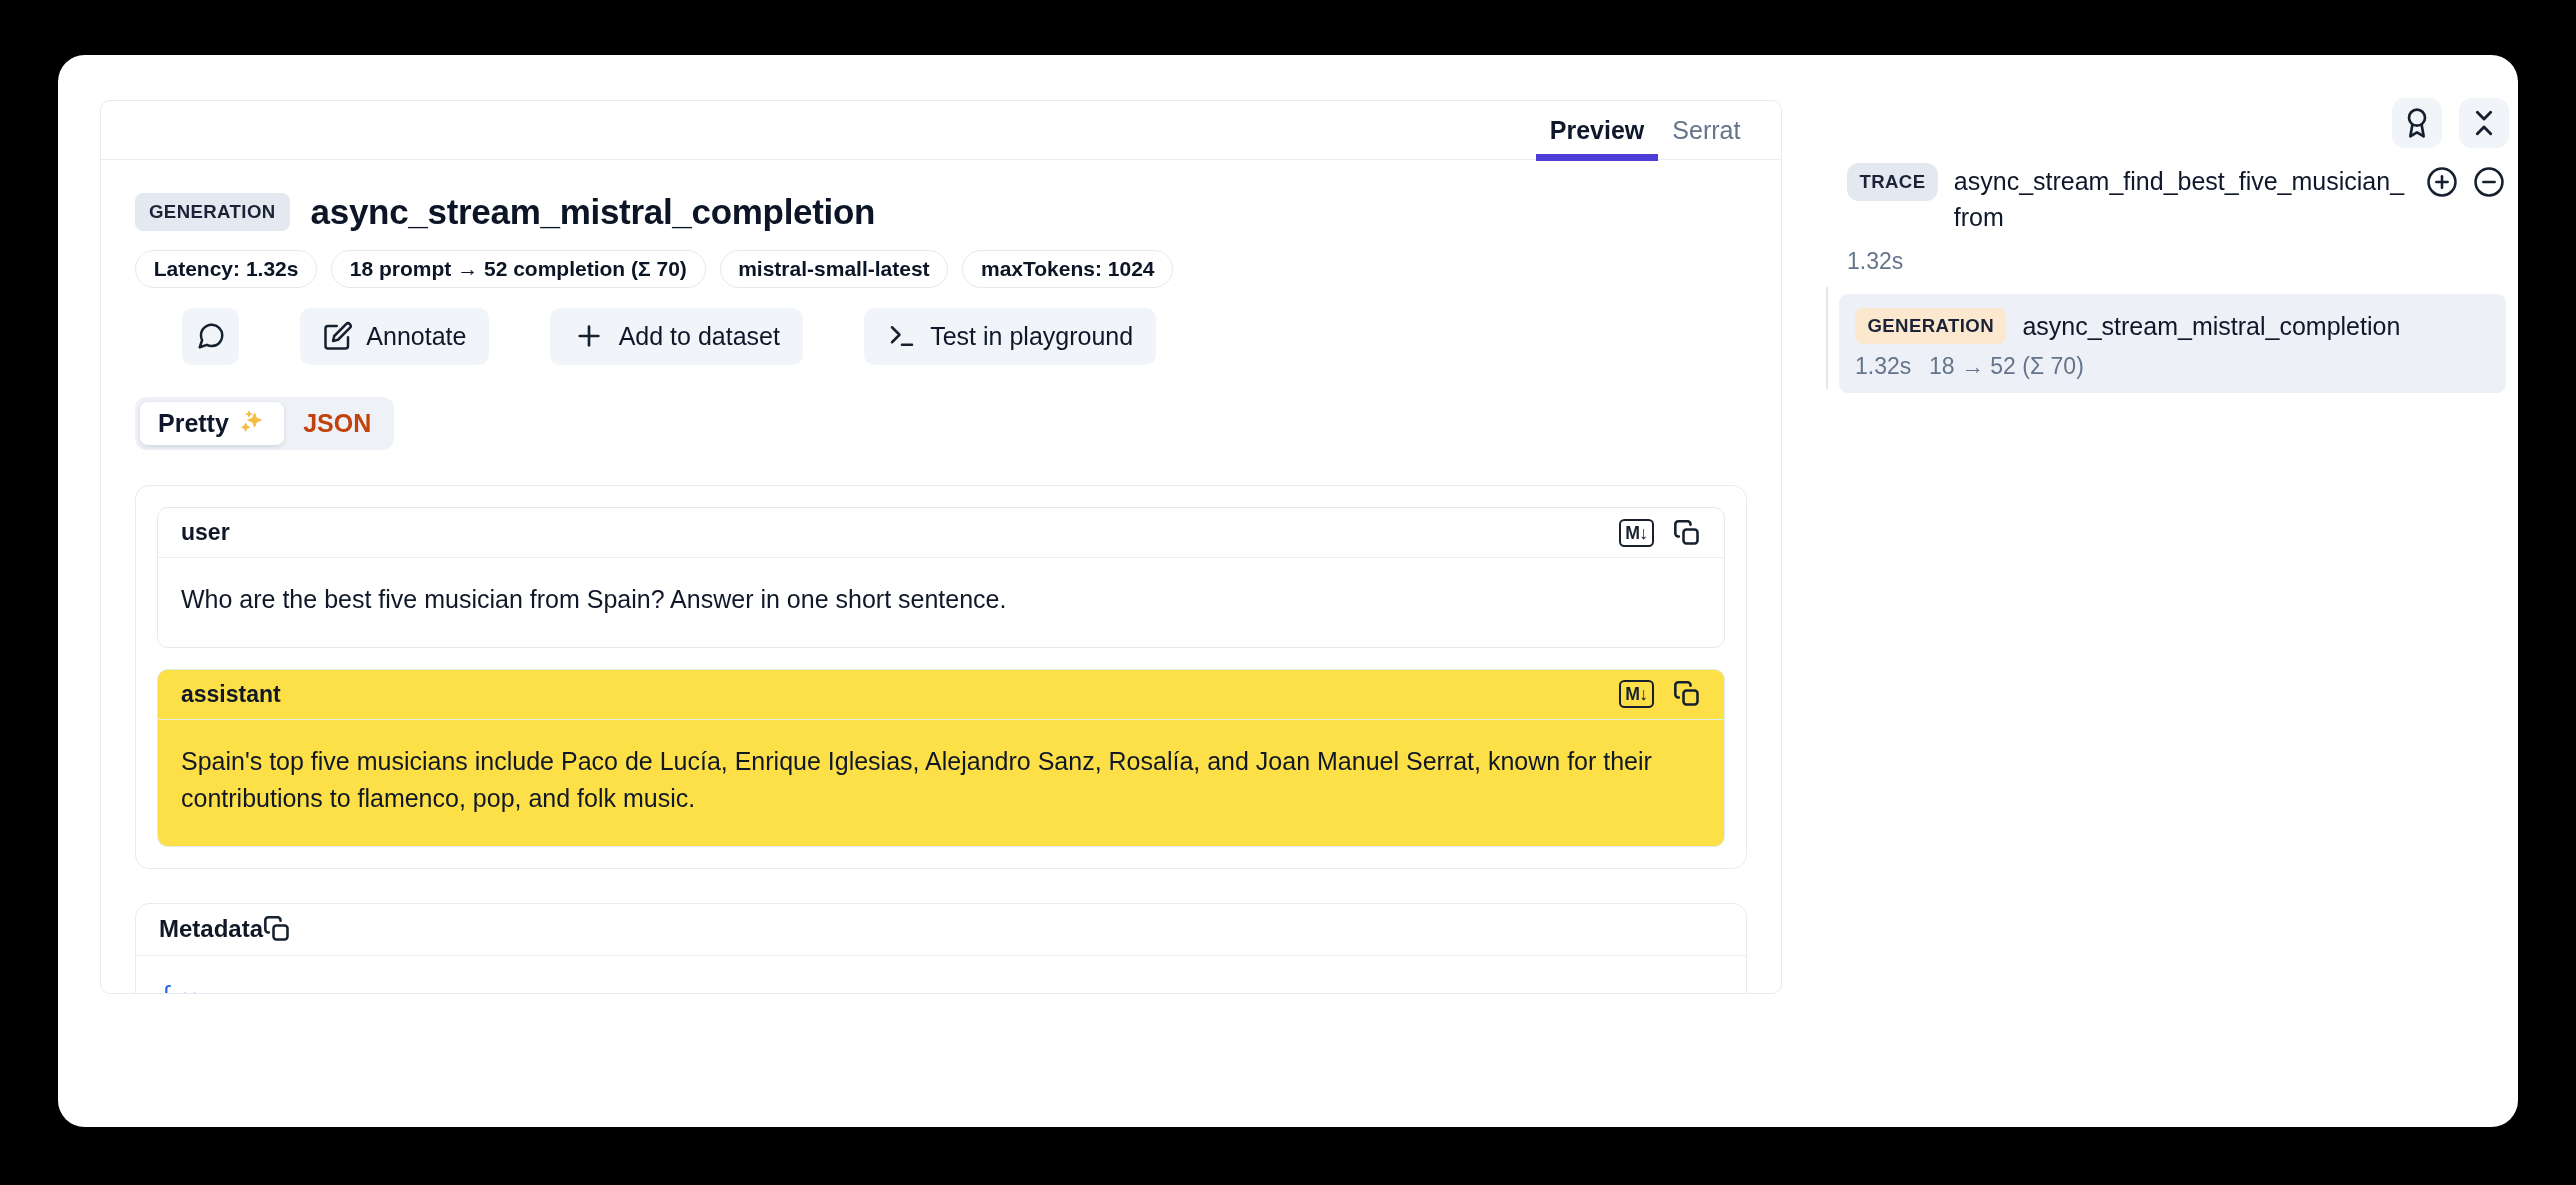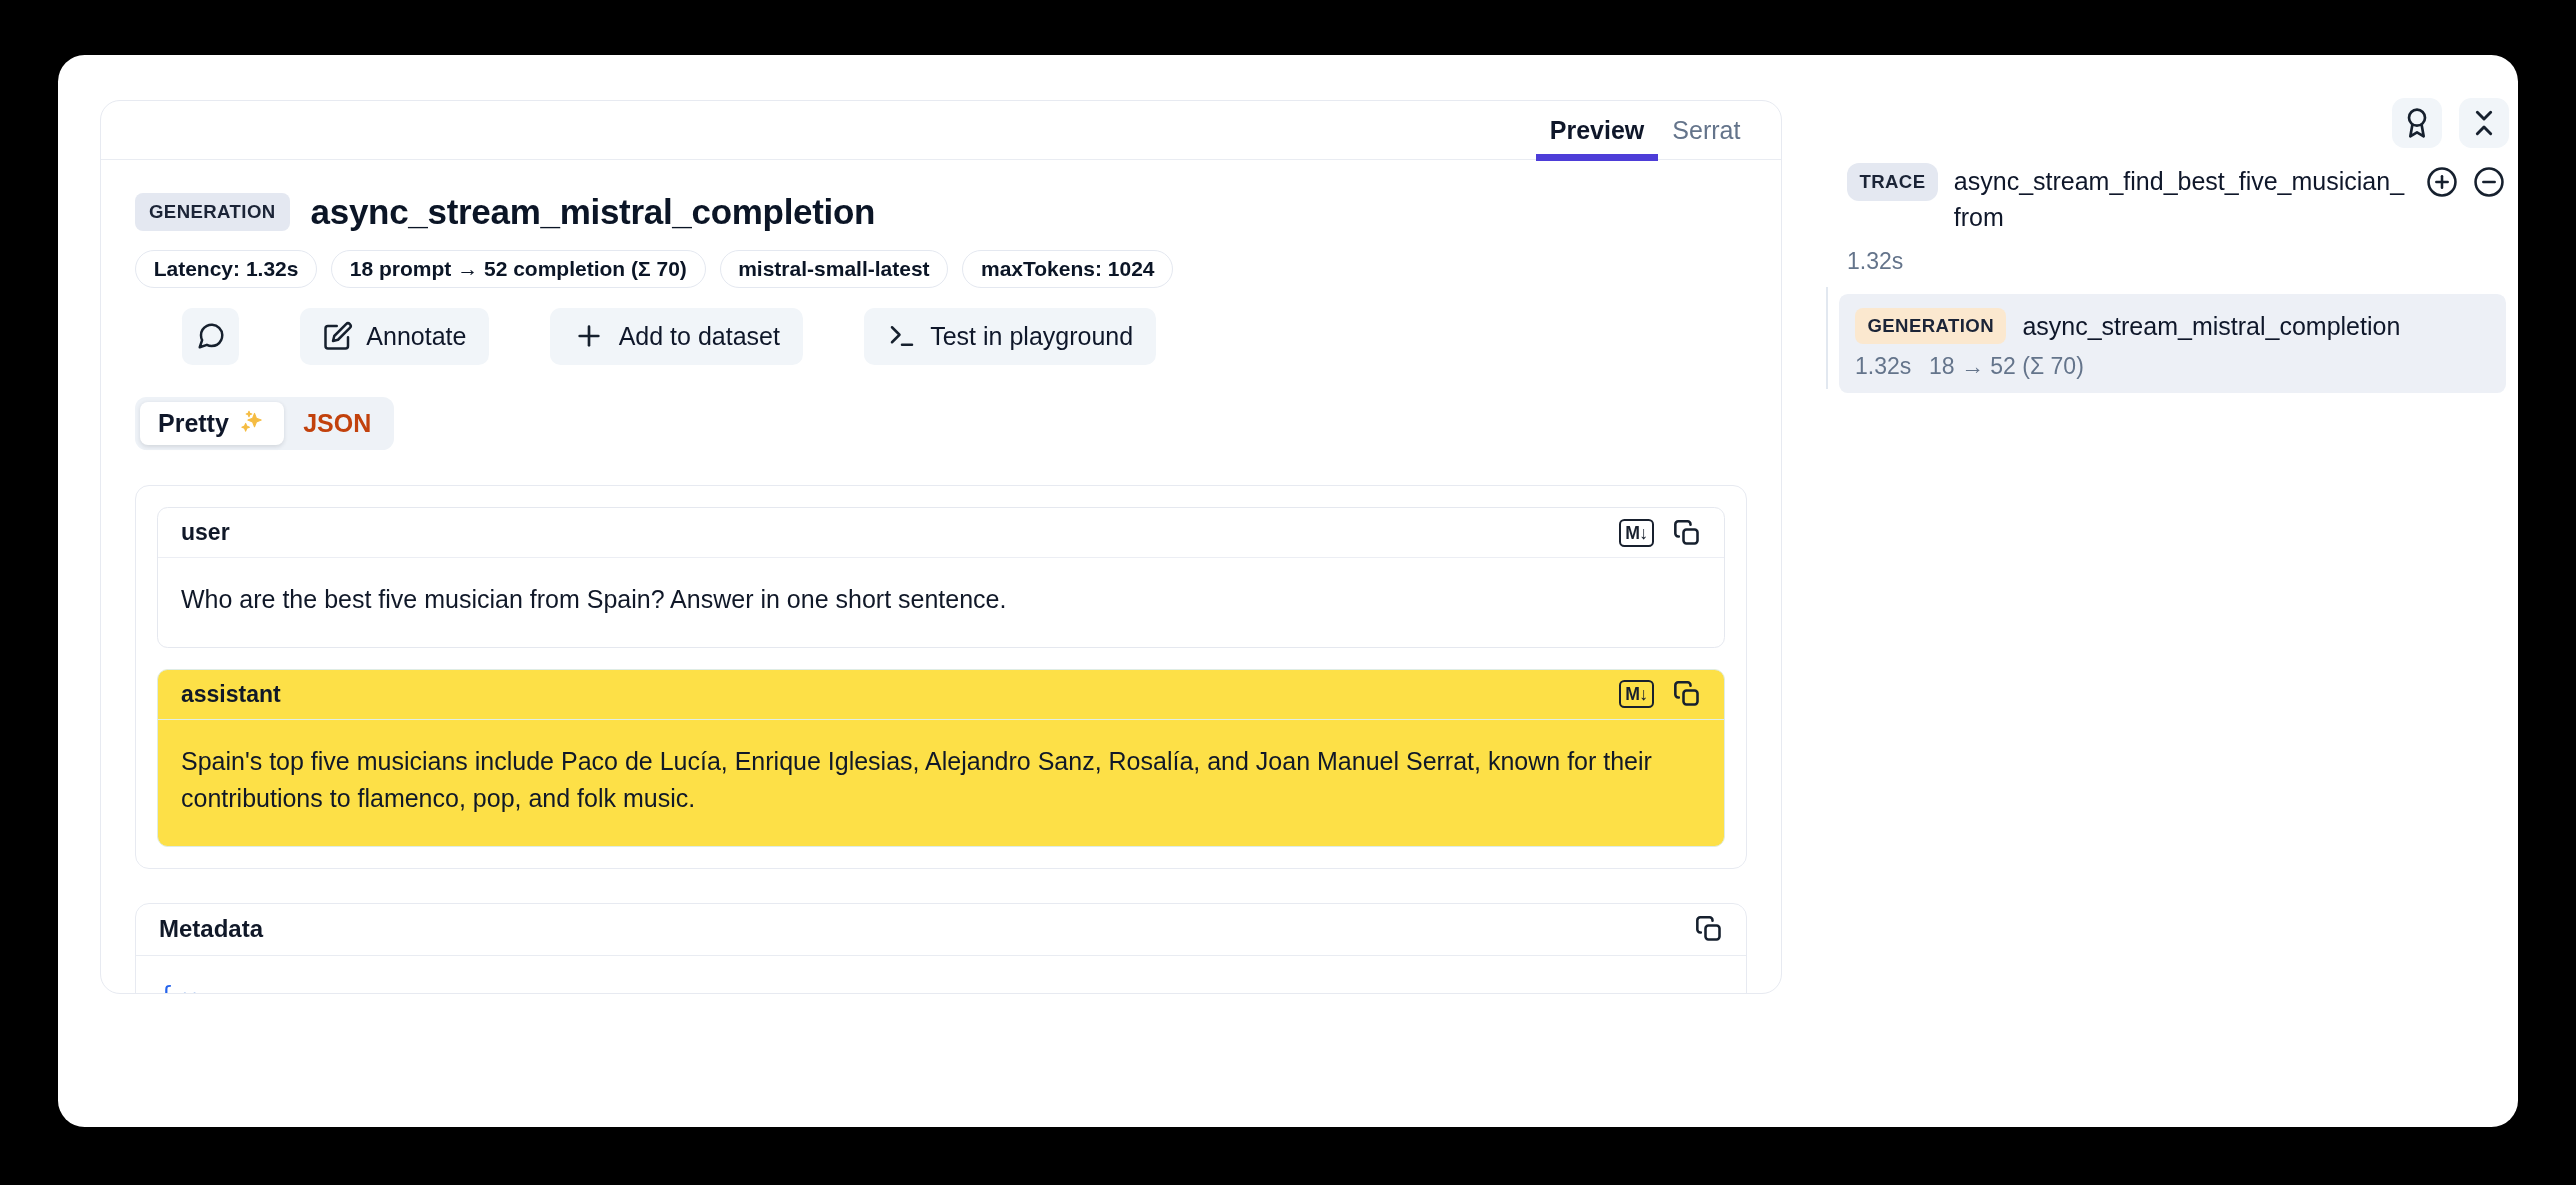--- a/index.html
+++ b/index.html
@@ -11,21 +11,21 @@
     position:relative;
     overflow:hidden;
   }
   .window {
     position:absolute; left:58px; top:55px; width:2460px; height:1072px;
     background:#fff; border-radius:26.6px;
   }
   
   .main-card {
     position:absolute; left:42px; top:45px; width:1682px; height:894px;
-    background:#fff; border:1.8px solid #e7eaf1; border-radius:20px;
+    background:#fff; border:1.8px solid #e7eaf1; border-radius:10px;
     overflow:hidden;
   }
   .card-header {
     height:59px; border-bottom:1.8px solid #e9ecf2;
     display:flex; justify-content:flex-end; align-items:stretch;
     padding-right:26.6px;
   }
   .tab {
     position:relative; display:flex; align-items:center;
     padding:0 14px; font-size:25px; cursor:pointer;
@@ -95,21 +95,21 @@
     display:inline-flex; align-items:center; justify-content:center;
     border:2.2px solid #18202e; border-radius:5.3px; color:#18202e;
     font-size:17.7px; font-weight:700; padding:0.9px 4.4px; line-height:1.25;
     cursor:pointer; letter-spacing:-0.9px;
   }
   .icon-btn { background:none; border:none; cursor:pointer; display:flex; align-items:center; color:#18202e; padding:0; }
   .msg-content { padding:23px 23px 28px; font-size:25px; line-height:1.5; color:#101828; }
 
   .meta-card { margin-top:34px; border:1.8px solid #e7eaf1; border-radius:14px; overflow:hidden; }
   .meta-header {
-    display:flex; justify-content:space-between; align-items:center;
+    display:flex; align-items:center;
     padding:11.5px 23px; min-height:50px; border-bottom:1.8px solid #e9ecf2;
   }
   .meta-title { font-size:24px; font-weight:600; color:#101828; }
   .meta-content {
     padding:25px 23px 35px;
     font-family:"DejaVu Sans Mono","Liberation Mono",monospace;
     font-size:24px; color:#2563eb; line-height:1.25;
   }
   .brace-line { display:flex; align-items:center; gap:7px; }
 

